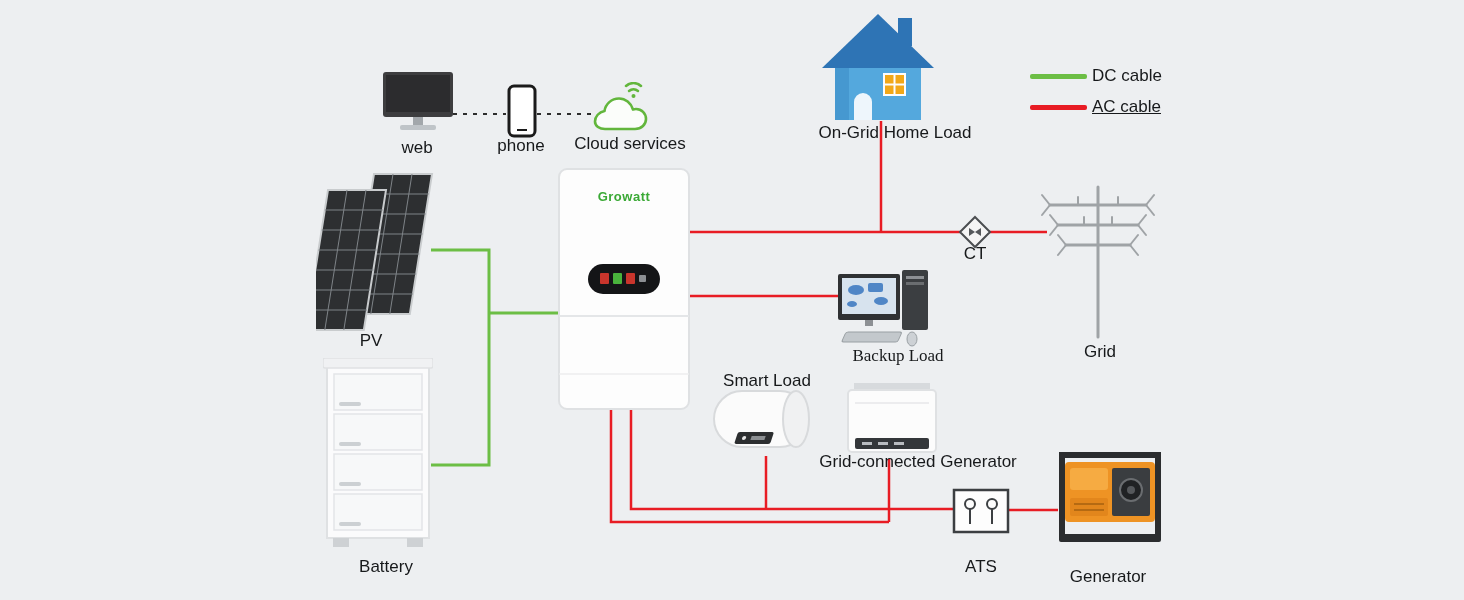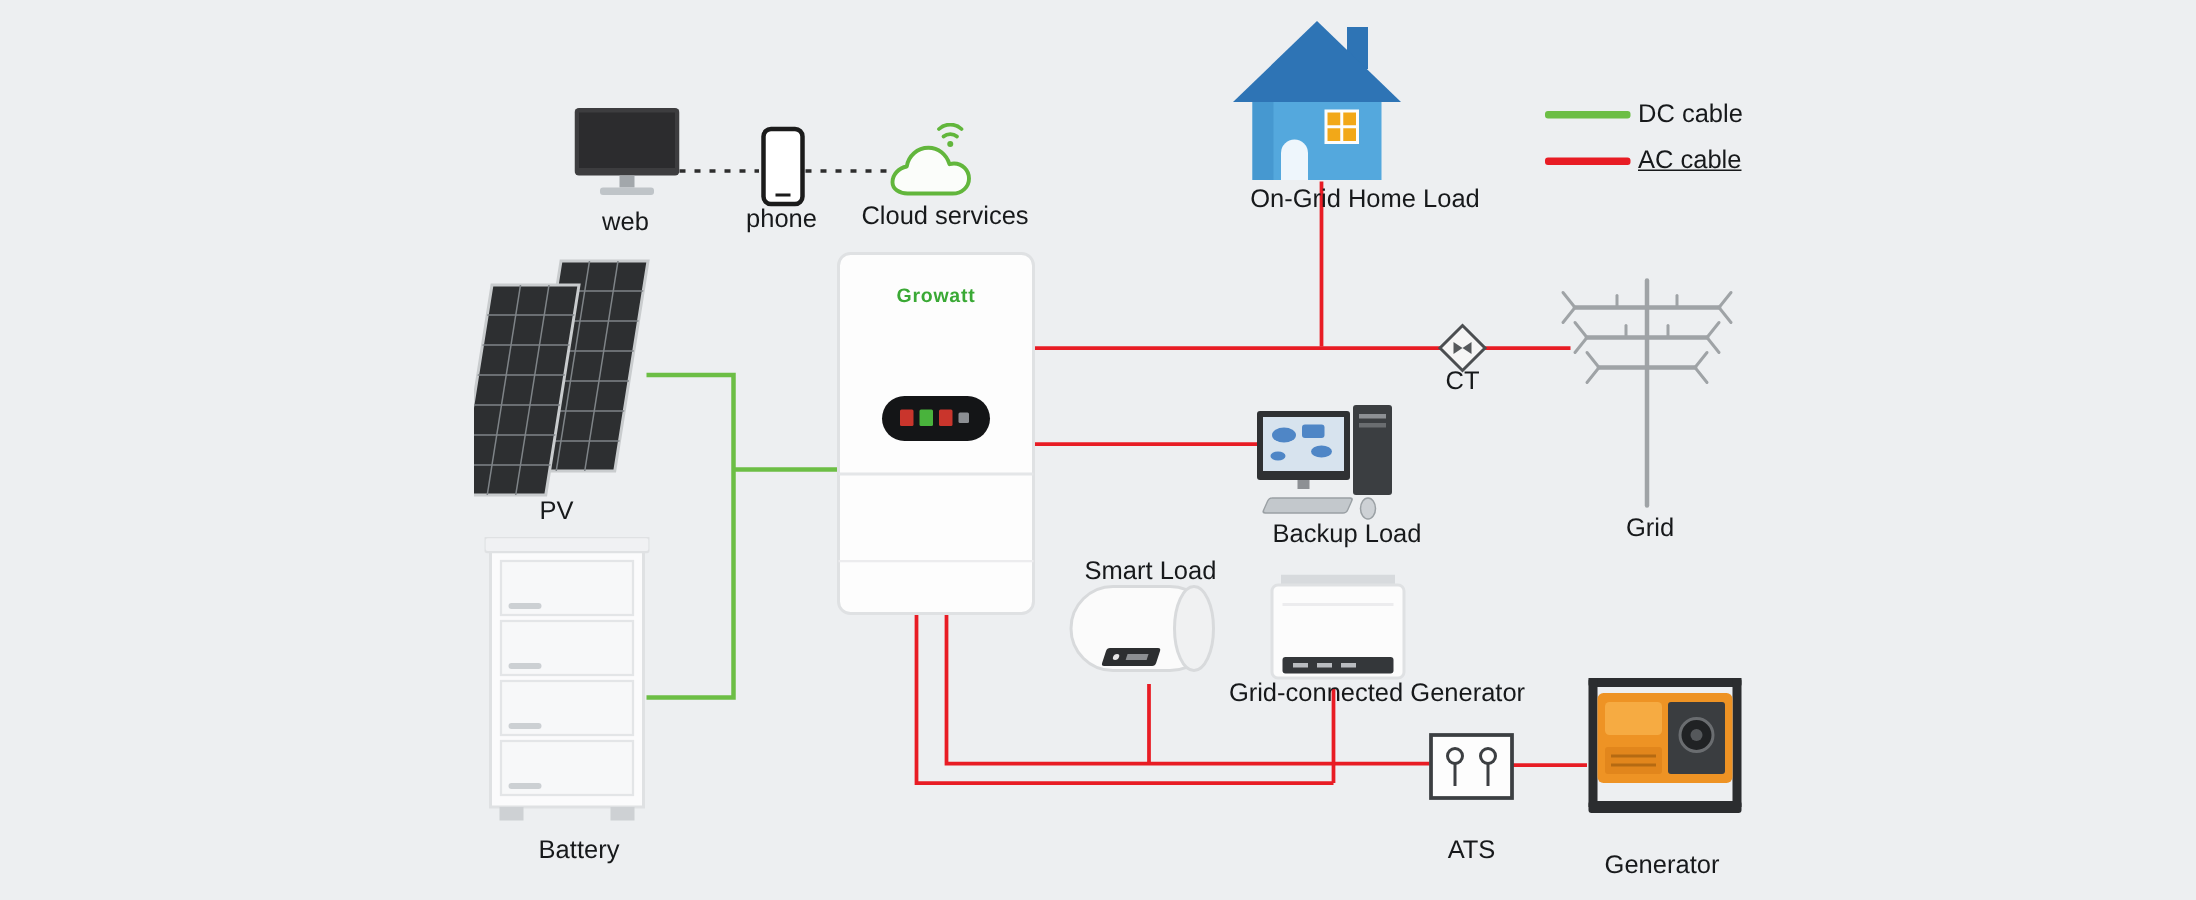--- a/index.html
+++ b/index.html
@@ -237,24 +237,24 @@
     <circle cx="75" cy="38" r="4" fill="#55585b"></circle>
     <rect x="14" y="46" width="38" height="18" rx="2" fill="#e2861c"></rect>
     <line x1="18" y1="52" x2="48" y2="52" stroke="#b56a12" stroke-width="2"></line>
     <line x1="18" y1="58" x2="48" y2="58" stroke="#b56a12" stroke-width="2"></line>
     <rect x="3" y="82" width="102" height="8" rx="2" fill="#2b2d2f"></rect>
   </svg>
 
   <div class="label" style="left:417px;top:139px;">web</div>
   <div class="label" style="left:521px;top:137px;">phone</div>
   <div class="label" style="left:630px;top:135px;">Cloud services</div>
-  <div class="label" style="left:895px;top:124px;margin-left:15px;">On-Grid Home Load</div>
+  <div class="label" style="left:895px;top:124px;">On-Grid Home Load</div>
   <div class="label" style="left:371px;top:332px;">PV</div>
   <div class="label" style="left:975px;top:245px;">CT</div>
   <div class="label" style="left:1100px;top:343px;">Grid</div>
-  <div class="label" style="left:898px;top:347px;">Backup Load</div>
+  <div class="label" style="left:898px;top:347px;font-family:Liberation Serif, serif;">Backup Load</div>
   <div class="label" style="left:767px;top:372px;text-align:center;">Smart Load</div>
   <div class="label" style="left:918px;top:453px;">Grid-connected Generator</div>
   <div class="label" style="left:386px;top:558px;">Battery</div>
   <div class="label" style="left:981px;top:538px;margin-top:20px;">ATS</div>
   <div class="label" style="left:1108px;top:541px;margin-top:27px;">Generator</div>
 
 </div>
 
 </body></html>

